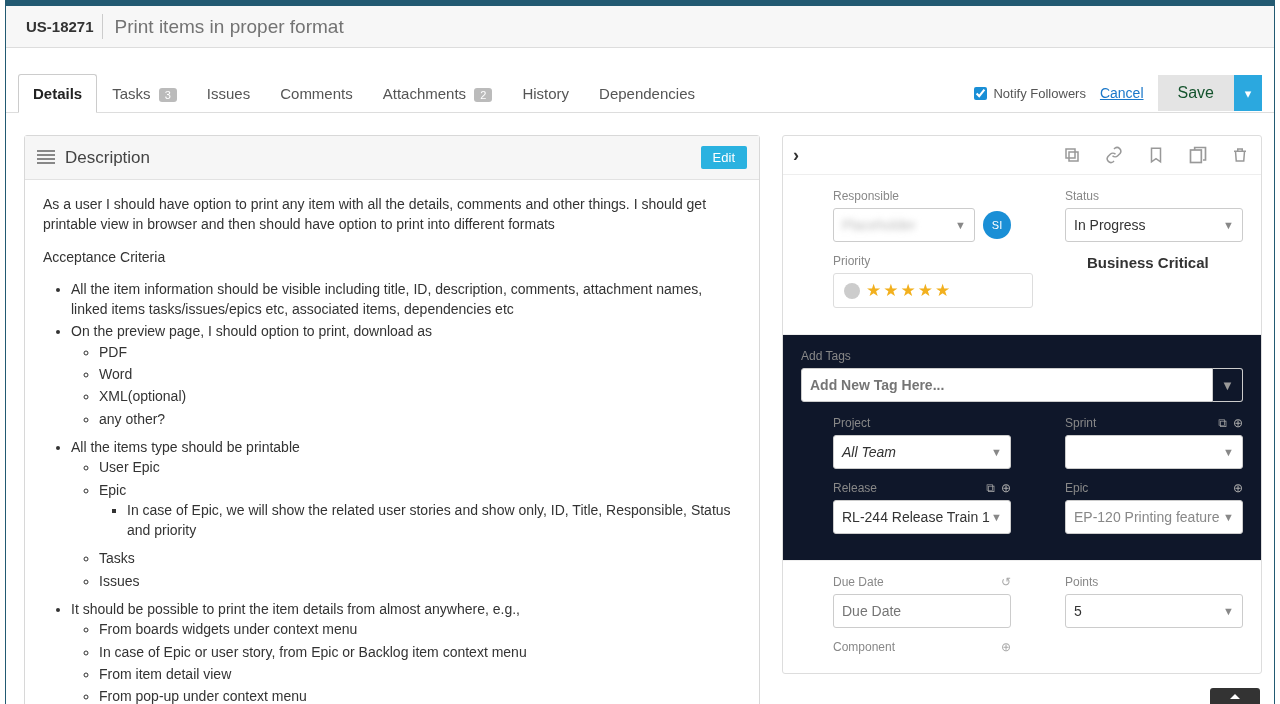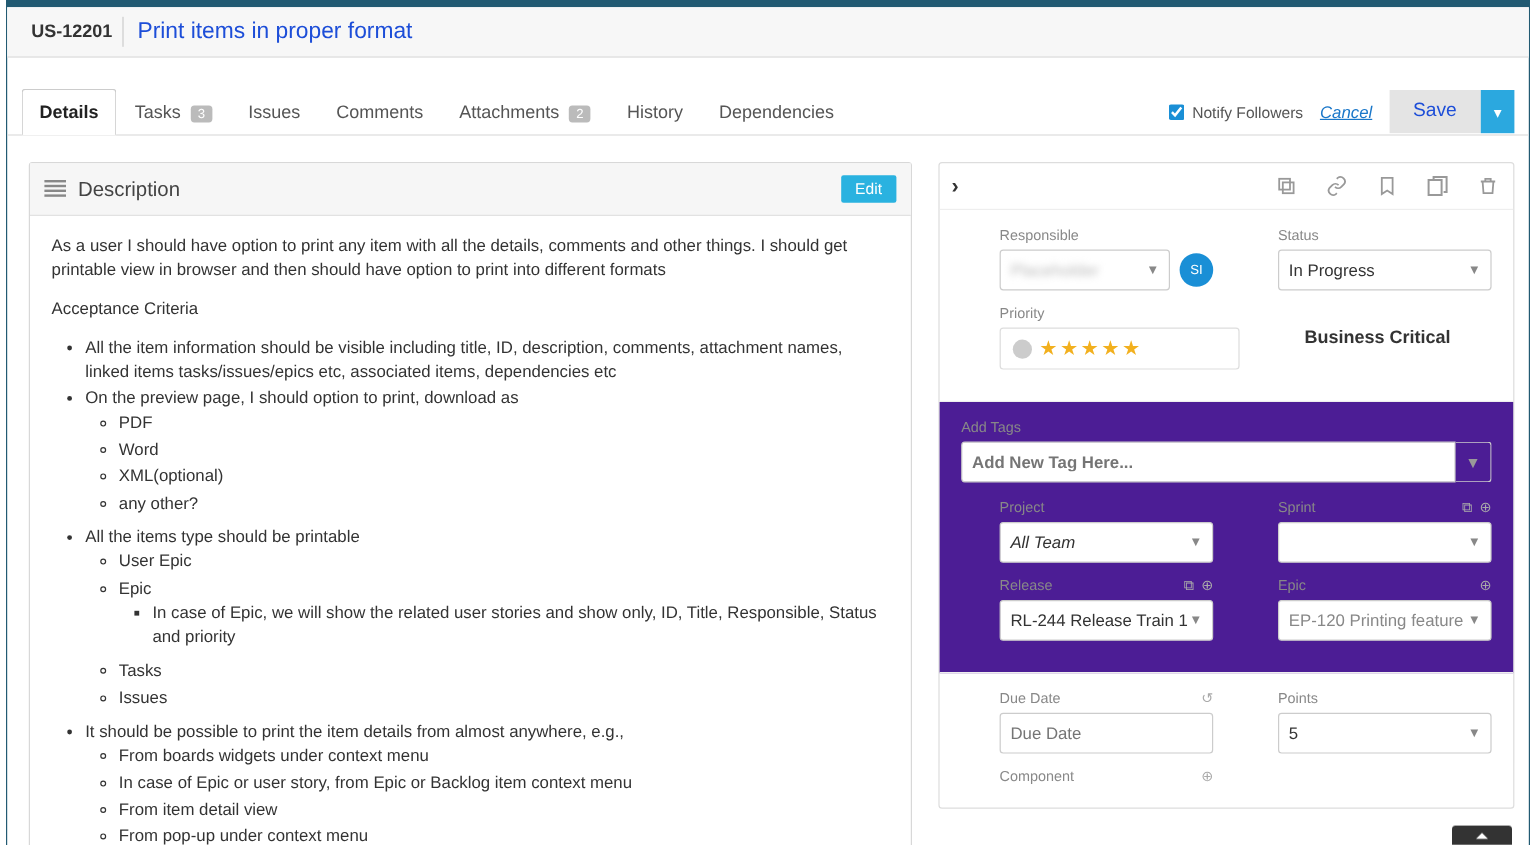--- a/index.html
+++ b/index.html
@@ -3,30 +3,30 @@
 <meta charset="utf-8">
 <style>
 * { box-sizing: border-box; margin: 0; padding: 0; }
 body { font-family: Arial, Helvetica, sans-serif; font-size: 13px; color: #333; background: #fff; }
 .dialog {
   width: 1270px; margin: 0 auto; background: #fff; border: 1px solid #225a72;
   border-top: 6px solid #225a72; position: relative;
 }
 .header { display: flex; align-items: flex-start; padding: 8px 12px; background: #f7f7f7; border-bottom: 1px solid #ddd; }
 .item-id { font-weight: bold; font-size: 15px; padding: 4px 8px; border-right: 1px solid #ccc; margin-right: 12px; }
-.item-title { font-size: 19px; color: #1d4ed8; padding-top: 2px; }
+.item-title { font-size: 19px; color: #737373; padding-top: 2px; }
 .toolbar { display: flex; align-items: center; border-bottom: 1px solid #ddd; padding: 0 12px; margin-top: 26px; }
 .tabs { display: flex; gap: 0; flex: 1; }
 .tab { padding: 10px 14px; font-size: 15px; color: #555; cursor: pointer; border: 1px solid transparent; border-bottom: none;}
 .tab.active { font-weight: bold; color: #222; border: 1px solid #ccc; border-bottom: 1px solid #fff; background:#fff; margin-bottom:-1px; border-radius:3px 3px 0 0;}
 .tab .badge { background: #bbb; color: #fff; font-size: 11px; padding: 1px 6px; border-radius: 3px; margin-left: 4px; }
 .toolbar-right { display: flex; align-items: center; gap: 14px; }
 .notify { display: flex; align-items: center; gap: 6px; font-size: 13px; color: #555;}
-.cancel-link { color: #1a77c9; text-decoration: underline; cursor: pointer; font-size:14px;font-style:italic;}
-.save-btn { background: #e4e4e4; color: #1d4ed8; font-size: 16px; padding: 8px 20px; border: none; cursor: pointer; }
+.cancel-link { color: #1a77c9; text-decoration: underline; cursor: pointer; font-size:14px;}
+.save-btn { background: #e4e4e4; color: #14532d; font-size: 16px; padding: 8px 20px; border: none; cursor: pointer; }
 .save-caret { background: #2ba8df; color: #fff; width: 28px; height: 36px; display:flex; align-items:center; justify-content:center; cursor:pointer; }
 .body { display: flex; gap: 22px; padding: 22px 12px 12px 18px; }
 .left-col { flex: 1; }
 .right-col { width: 480px; }
 .panel { border: 1px solid #d8d8d8; border-radius: 3px; }
 .panel-header { display: flex; align-items: center; justify-content: space-between; background: #f6f6f6; padding: 10px 12px; border-bottom: 1px solid #e2e2e2; }
 .panel-header-left { display: flex; gap: 10px; }
 .panel-title { font-size: 17px; color: #444; }
 .hamburger { width:18px; height:14px; display:inline-block; }
 .hamburger span{display:block;height:2px;background:#888;margin:2px 0;}
@@ -60,21 +60,21 @@
 .blurred{filter:blur(3px);color:#bbb;}
 .footer-tab{position:fixed;right:20px;bottom:0;width:50px;height:16px;background:#333;border-radius:3px 3px 0 0;display:flex;align-items:center;justify-content:center;}
 .footer-tab::after{content:'';border-left:5px solid transparent;border-right:5px solid transparent;border-bottom:5px solid #fff;}
 svg{display:block;}
 </style>
 </head>
 <body>
 
 <div class="dialog">
   <div class="header">
-    <div class="item-id">US-12201</div>
+    <div class="item-id">US-18271</div>
     <div class="item-title">Print items in proper format</div>
   </div>
 
   <div class="toolbar">
     <div class="tabs">
       <div class="tab active"><span>Details</span></div>
       <div class="tab"><span>Tasks</span> <span class="badge">3</span></div>
       <div class="tab"><span>Issues</span></div>
       <div class="tab"><span>Comments</span></div>
       <div class="tab"><span>Attachments</span> <span class="badge">2</span></div>
@@ -194,39 +194,39 @@
               </div>
             </div>
             <div class="field">
               <div class="field-label">Status</div>
               <div class="select-like">
                 <span>In Progress</span>
                   <span class="caret">▼</span>
               </div>
             </div>
           </div>
-          <div class="field-row" style="align-items:center;">
+          <div class="field-row" style="align-items:flex-start;">
             <div class="field" style="flex:0 0 200px;">
               <div class="field-label">Priority</div>
               <div class="stars-box">
                 <span class="clear-star"></span>
                 <span class="star">★</span>
                 <span class="star">★</span>
                 <span class="star">★</span>
                 <span class="star">★</span>
                 <span class="star">★</span>
               </div>
             </div>
             <div class="field" style="padding-top:0;">
               <div class="bc-label">Business Critical</div>
             </div>
           </div>
         </div>
 
-        <div class="side-section" style="background:#4c1d95;">
+        <div class="side-section" style="background:#0f172a;">
           <div class="field-label">Add Tags</div>
           <div class="tags-row">
             <input class="field-input tags-input" style="border-radius: 3px 0px 0px 3px;" placeholder="Add New Tag Here...">
             <div class="tags-caret">▼</div>
           </div>
           <div class="field-row" style="margin-top:14px;">
             <div class="field">
               <div class="field-label">Project</div>
               <div class="select-like" style="background:#fff;font-style:italic;">
                 <span>All Team</span>

